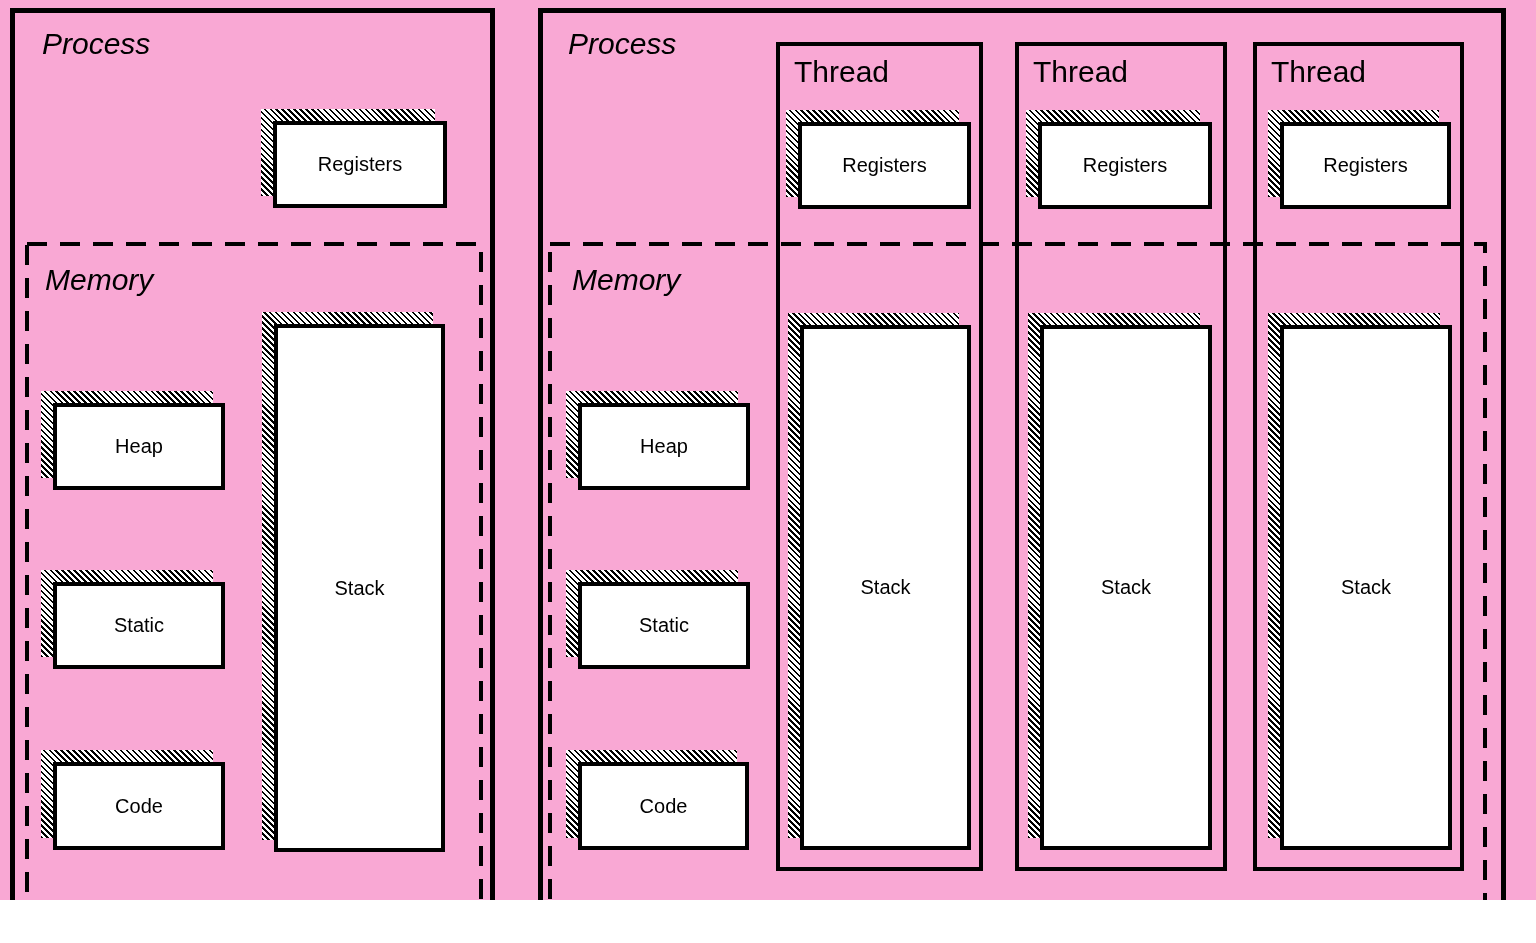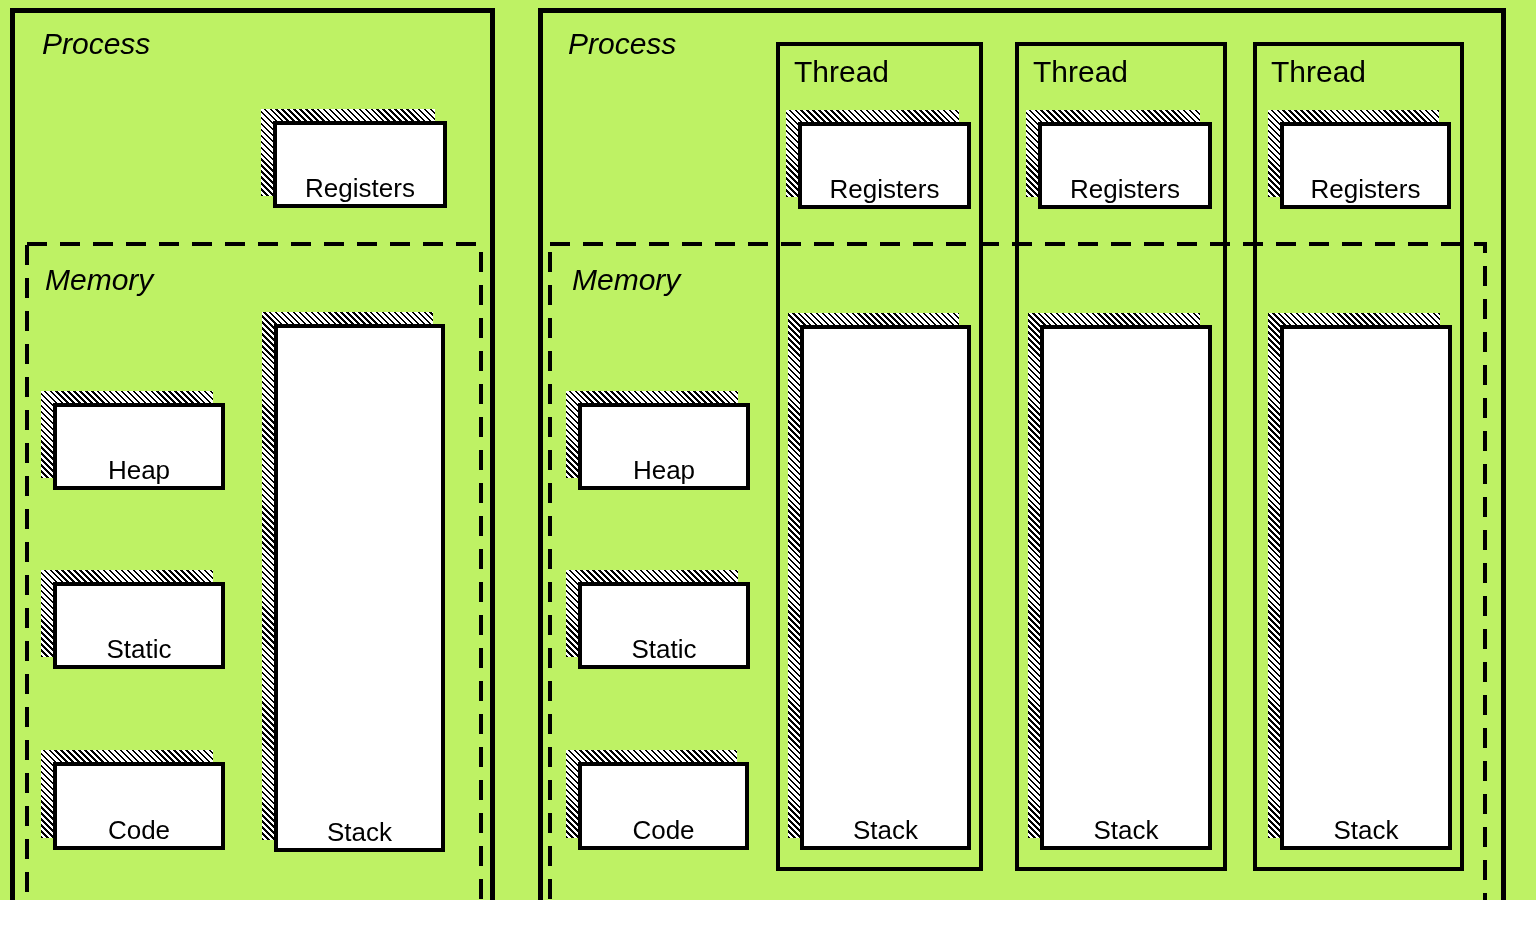--- a/index.html
+++ b/index.html
@@ -1,17 +1,17 @@
 <!DOCTYPE html>
 <html><head>
 <meta charset="utf-8">
 <style>
   html,body { margin:0; padding:0; background:#fff; }
   .stage {
-    position:relative; width:1536px; height:900px; background:#bef264;
+    position:relative; width:1536px; height:900px; background:#f9a8d4;
     font-family:"Liberation Sans", sans-serif; color:#000;
     overflow:hidden;
   }
   .panel {
     position:absolute; border:5px solid #000; background:transparent;
     box-sizing:border-box;
   }
   .dash-layer { position:absolute; left:0; top:0; }
   .thread {
     position:absolute; border:4px solid #000; background:transparent;
@@ -21,22 +21,22 @@
     position:absolute; font-size:30px; line-height:36px; font-weight:400;
     white-space:nowrap; letter-spacing:0px;font-style:italic;
   }
   .thread-lbl { position:absolute; left:14px; top:8px; font-size:30px; line-height:36px; white-space:nowrap; }
   .shadow {
     position:absolute; box-sizing:border-box;
     background:repeating-linear-gradient(45deg,#000 0,#000 1.7px,#fff 1.7px,#fff 4.2px);
   }
   .sbox {
     position:absolute; box-sizing:border-box; background:#ffffff;
-    border:4px solid #000; display:flex; align-items:flex-end; justify-content:center;
-    font-size:26px;
+    border:4px solid #000; display:flex; align-items:center; justify-content:center;
+    font-size:20px;
   }
 </style>
 </head>
 <body>
 
 <div class="stage">
 
   <div class="panel" style="left:10px; top:8px; width:485px; height:924px;"></div>
   <div class="panel" style="left:538px; top:8px; width:968px; height:924px;"></div>
 

